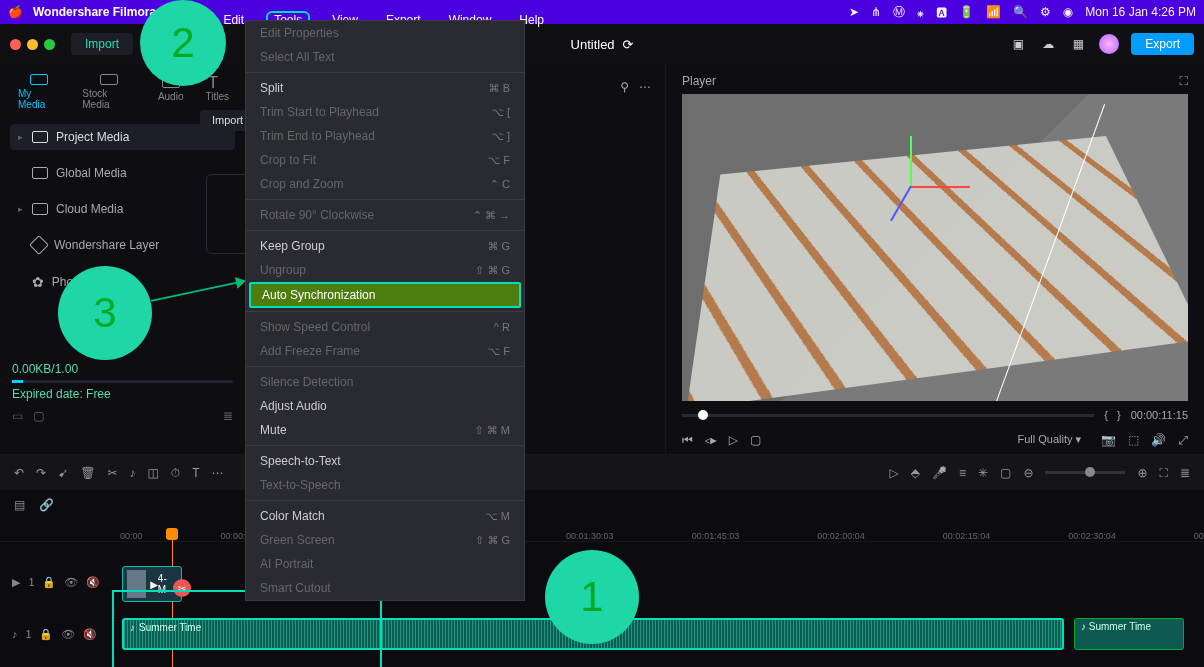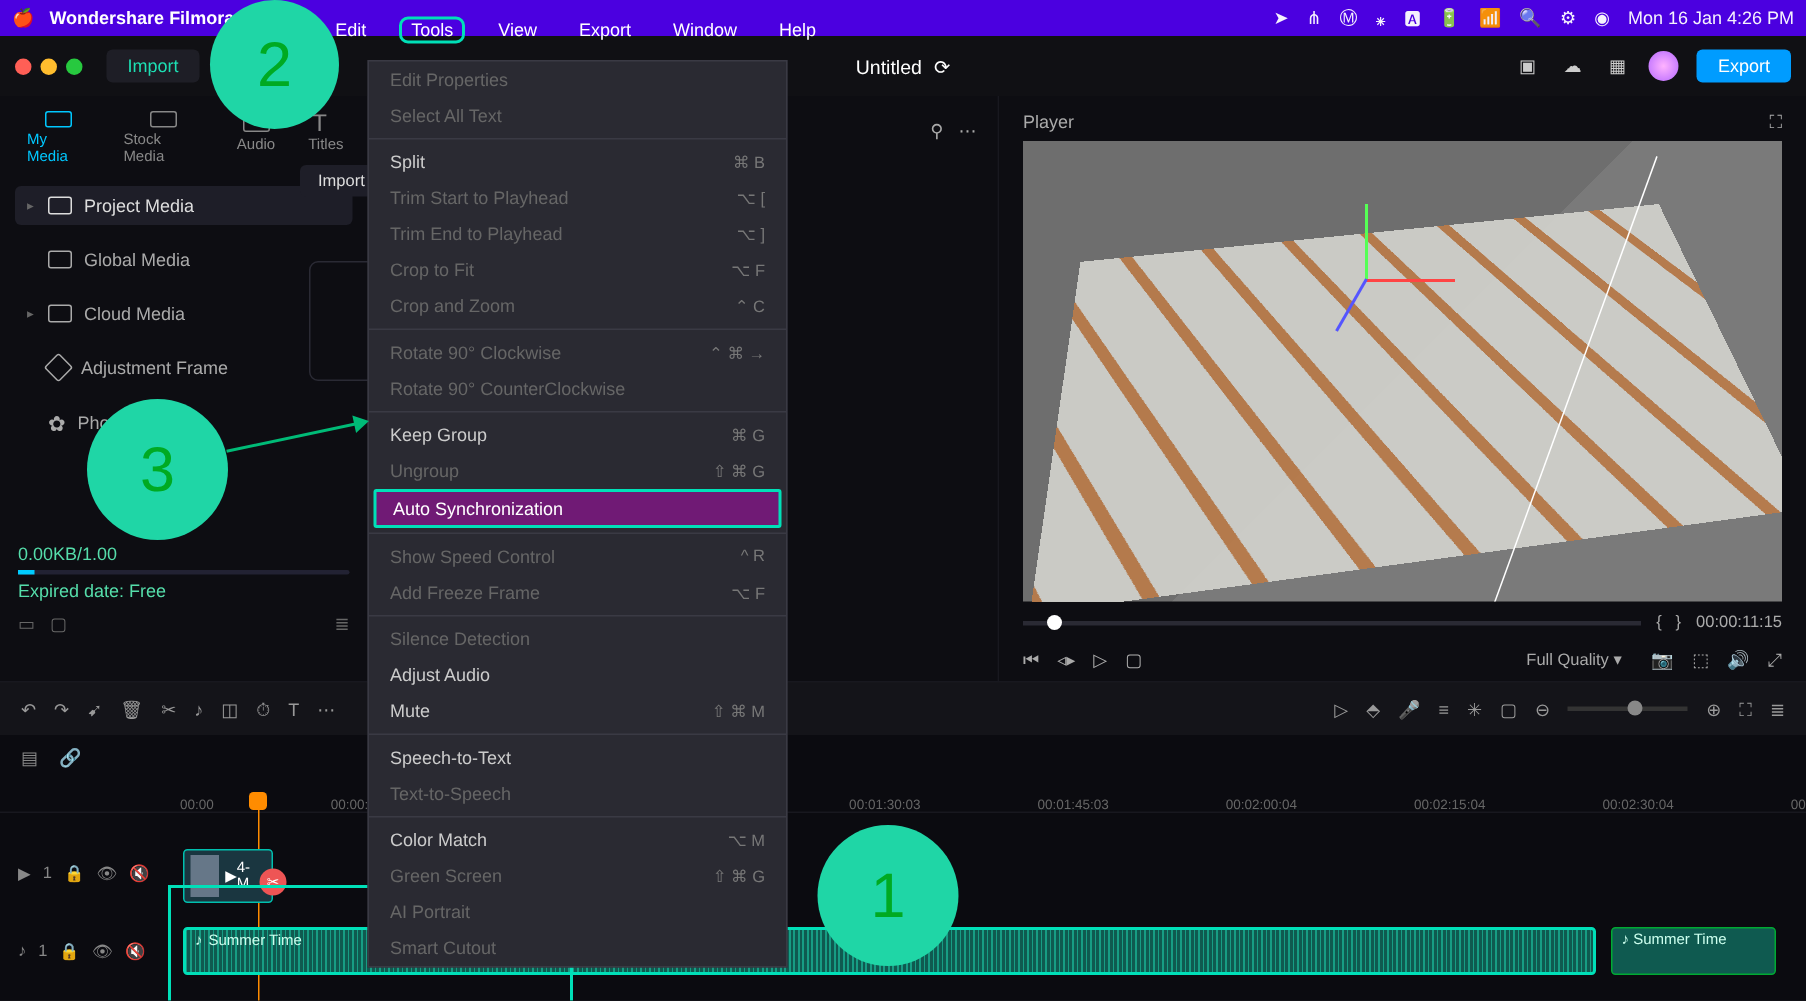--- a/index.html
+++ b/index.html
@@ -48,27 +48,27 @@
 .sidebar-bottom .sp { margin-left: auto; }
 
 
 .center-panel { width: 420px; background: #0d0d12; position: relative; border-left: 1px solid #18181f; }
 .center-top { display: flex; align-items: center; justify-content: flex-end; padding: 10px 14px; gap: 10px; height: 46px; }
 .center-top .filter-ico { color:#aaa; }
 .import-card { width: 120px; height: 80px; border: 1px solid #2a2a34; border-radius: 6px; display: flex; flex-direction: column; align-items: center; justify-content: center; color: #888; font-size: 11px; position:absolute; left:-40px; top:110px; }
 .import-card .dl { width: 20px; height: 16px; border: 1.2px solid #888; border-radius: 2px; margin-bottom: 6px; }
 
 
-.dropdown { position: absolute; left: 245px; top: 40px; width: 280px; background: #2a2a32; border: 1px solid #3a3a44; z-index: 50; font-size: 12px; color: #ccc; max-height: 615px; }
+.dropdown { position: absolute; left: 245px; top: 20px; width: 280px; background: #2a2a32; border: 1px solid #3a3a44; z-index: 50; font-size: 12px; color: #ccc; max-height: 615px; }
 .dropdown .row { display: flex; align-items: center; padding: 5px 14px; }
 .dropdown .row .label { flex: 1; }
 .dropdown .row .shortcut { color: #777; font-size: 11px; }
 .dropdown .row.disabled { color: #666; }
 .dropdown .sep { height: 1px; background: #3a3a44; margin: 3px 0; }
-.dropdown .row.highlight { background: #701a75; color: #fff; border: 2px solid #00e0b8; margin: 0 3px; border-radius: 2px; padding: 4px 11px; }
+.dropdown .row.highlight { background: #4d7c0f; color: #fff; border: 2px solid #00e0b8; margin: 0 3px; border-radius: 2px; padding: 4px 11px; }
 
 
 .player-panel { flex: 1; background: #0d0d12; border-left: 1px solid #18181f; padding: 10px 16px 6px 16px; display: flex; flex-direction: column; }
 .player-head { display: flex; align-items: center; font-size: 12px; color: #aaa; margin-bottom: 6px; }
 .player-head .exp { margin-left: auto; }
 .player-view { flex: 1; background: linear-gradient(135deg,#6e6e6e 0 50%,#7a7a7a 50% 100%); position: relative; overflow: hidden; }
 .player-view .grid3d { position: absolute; inset: 22px 30px; background:
   repeating-linear-gradient(60deg,#b87a4a 0 8px,#cfcfca 8px 52px),
   repeating-linear-gradient(-30deg,#b87a4a 0 8px,transparent 8px 60px);
   transform: perspective(500px) rotateX(35deg) rotateZ(-8deg); opacity:.95;}
@@ -200,21 +200,21 @@
           <span>Global Media</span>
         </div>
       <div class="sidebar-item">
           <span class="caret">▸</span>
           <span class="fico"></span>
           <span>Cloud Media</span>
         </div>
       <div class="sidebar-item">
           <span class="caret"></span>
           <span class="aico"></span>
-          <span>Adjustment Frame</span>
+          <span>Wondershare Layer</span>
         </div>
       <div class="sidebar-item">
           <span class="caret"></span>
           <span style="font-size:14px">✿</span>
           <span>Photos Library</span>
         </div>
     </div>
     <div class="storage">
       <div>0.00KB/1.00</div>
       <div class="bar">
@@ -396,24 +396,20 @@
     </div>
     <div class="row disabled">
       <span class="label">Crop and Zoom</span>
       <span class="shortcut">⌃ C</span>
     </div>
     <div class="sep"></div>
     <div class="row disabled">
       <span class="label">Rotate 90° Clockwise</span>
       <span class="shortcut">⌃ ⌘ →</span>
     </div>
-    <div class="row disabled">
-      <span class="label">Rotate 90° CounterClockwise</span>
-      <span class="shortcut"></span>
-    </div>
     <div class="sep"></div>
     <div class="row">
       <span class="label">Keep Group</span>
       <span class="shortcut">⌘ G</span>
     </div>
     <div class="row disabled">
       <span class="label">Ungroup</span>
       <span class="shortcut">⇧ ⌘ G</span>
     </div>
     <div class="row highlight">

